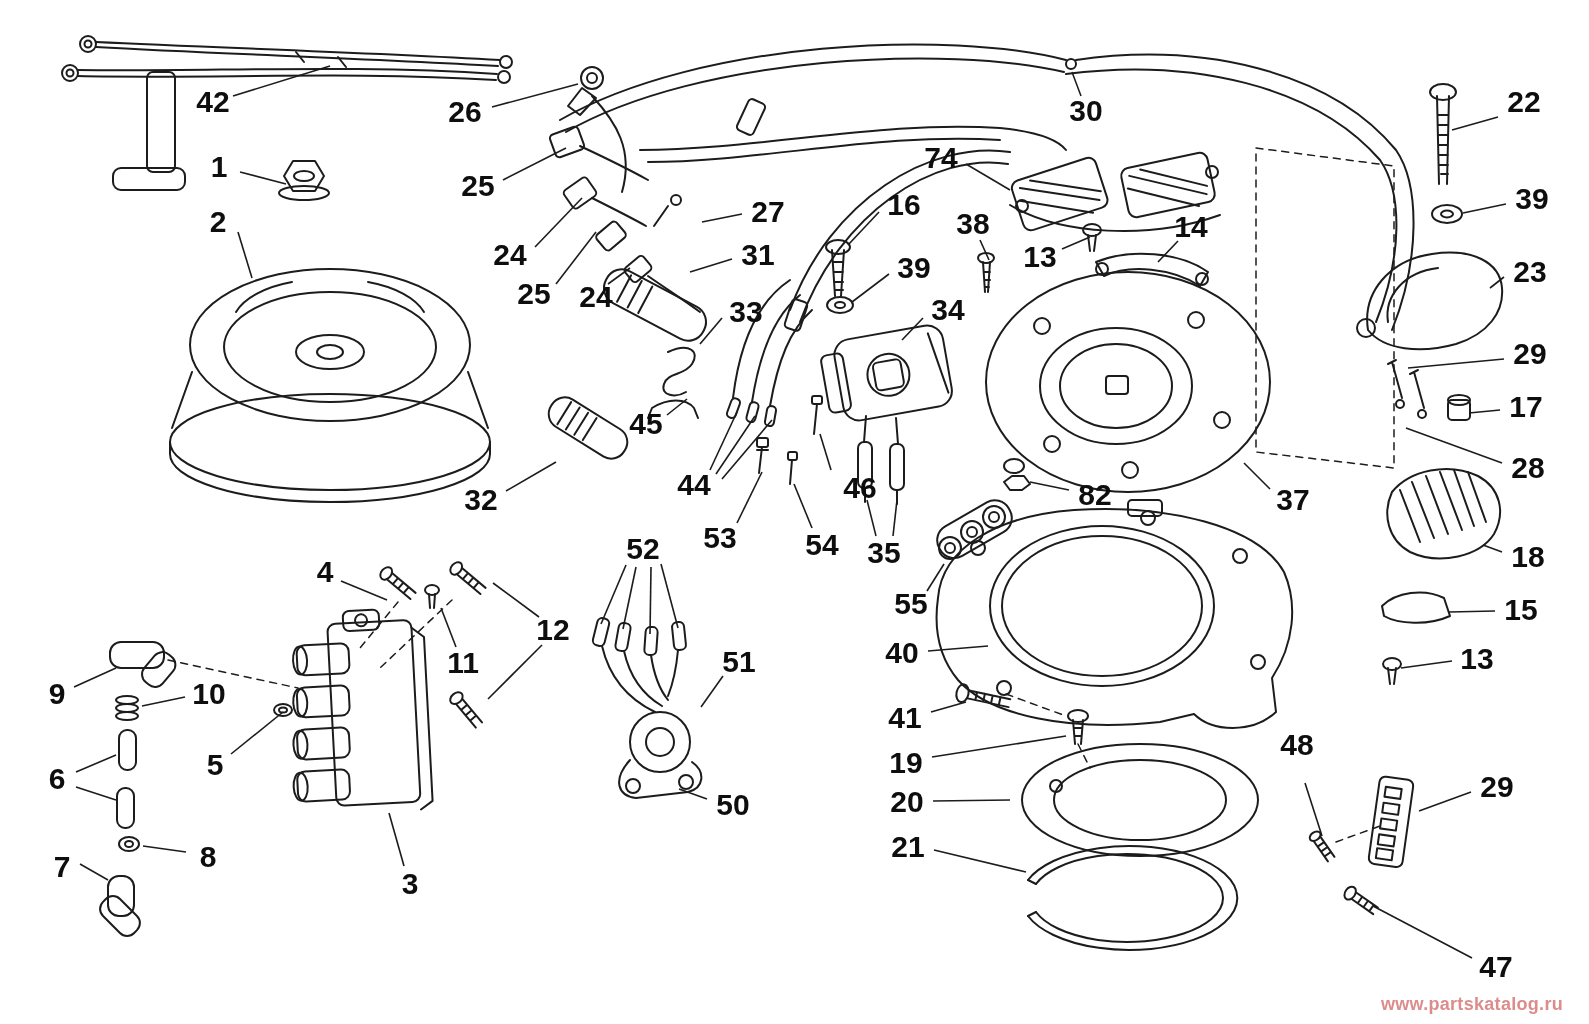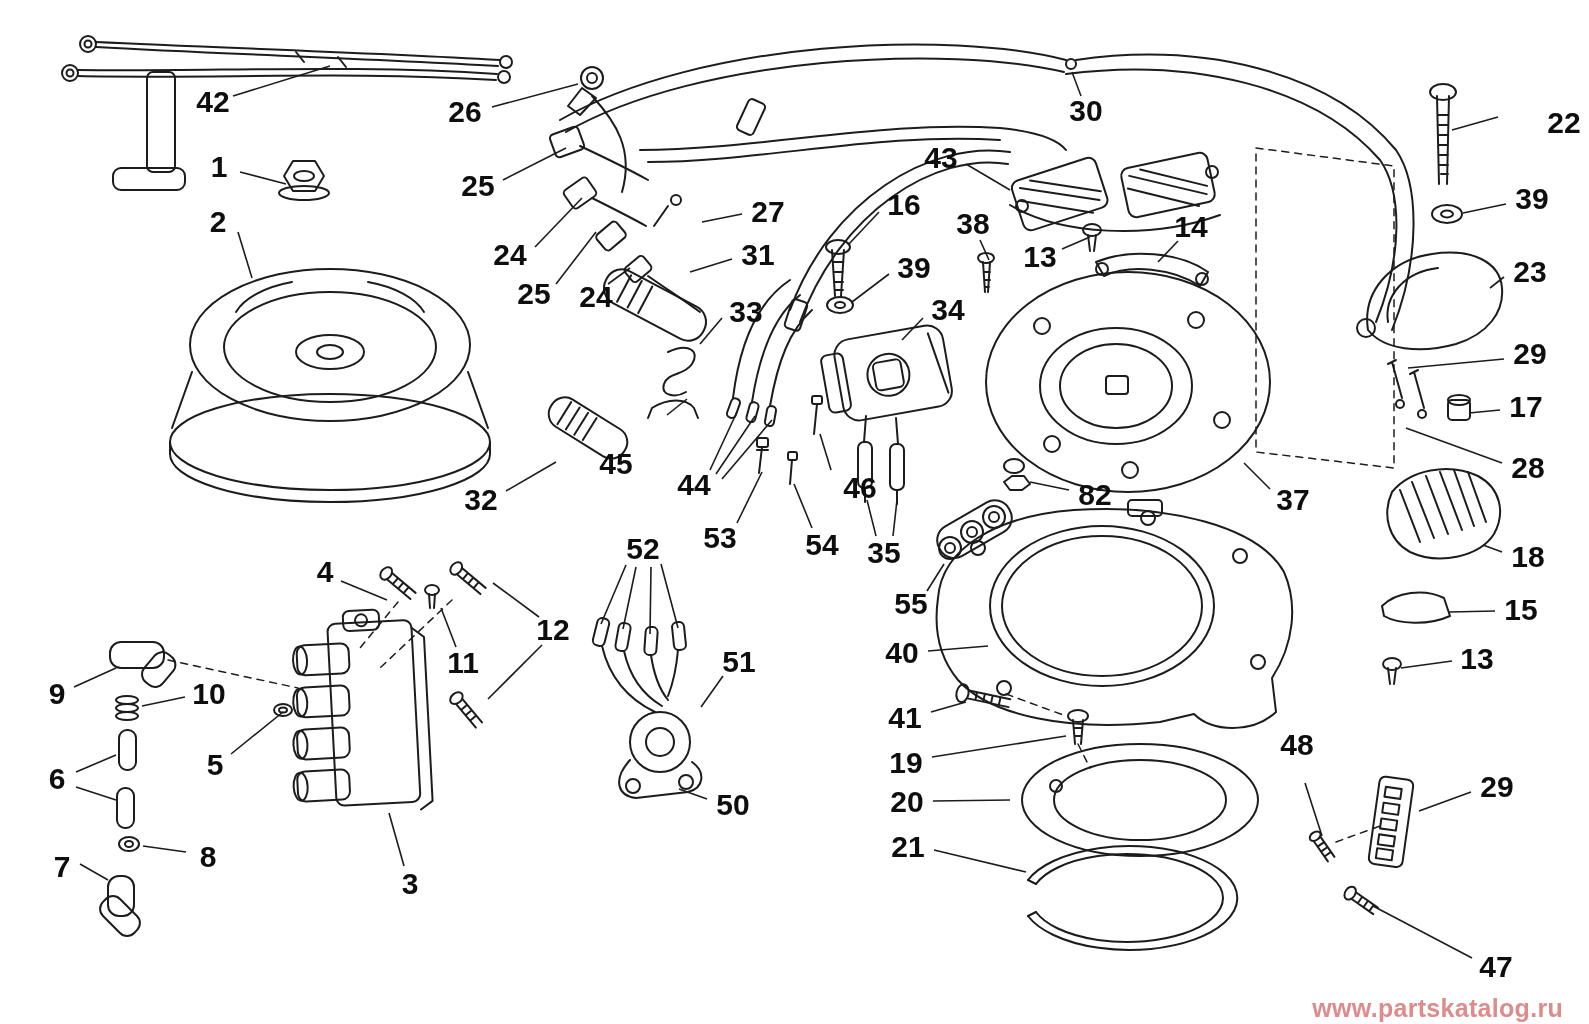--- a/index.html
+++ b/index.html
@@ -5,21 +5,21 @@
   :root{ --ink:#1c1c1c; --bg:#ffffff; --wm:#dd8c8c; }
   html,body{margin:0;padding:0}
   .stage{position:relative;width:1589px;height:1024px;background:var(--bg);
          font-family:"Liberation Sans",sans-serif;overflow:hidden}
   svg.layer{position:absolute;left:0;top:0}
   .art *{fill:none;stroke:var(--ink);stroke-width:2;stroke-linecap:round;stroke-linejoin:round}
   .art .dash *{stroke-dasharray:7 6;stroke-width:1.5}
   #leaders line{stroke:var(--ink);stroke-width:1.6}
   .callout{position:absolute;transform:translate(-50%,-50%);font-weight:bold;
            font-size:30px;line-height:1;color:#0e0e0e;white-space:nowrap}
-  .watermark{position:absolute;right:26px;top:994px;font-size:25px;font-weight:bold;
+  .watermark{position:absolute;right:26px;top:994px;font-size:18px;font-weight:bold;
              color:var(--wm);letter-spacing:.3px}
 </style>
 </head>
 <body>
 
 <div class="stage">
 
   <svg class="layer art" width="1589" height="1024" viewBox="0 0 1589 1024">
 
     <g>
@@ -483,35 +483,35 @@
       <div class="callout" style="left: 478px; top: 186px;">25</div>
       <div class="callout" style="left: 510px; top: 255px;">24</div>
       <div class="callout" style="left: 534px; top: 294px;">25</div>
       <div class="callout" style="left: 596px; top: 297px;">24</div>
       <div class="callout" style="left: 768px; top: 212px;">27</div>
       <div class="callout" style="left: 758px; top: 255px;">31</div>
       <div class="callout" style="left: 746px; top: 312px; text-align: center;">33</div>
       <div class="callout" style="left: 904px; top: 205px;">16</div>
       <div class="callout" style="left: 914px; top: 268px;">39</div>
       <div class="callout" style="left: 948px; top: 310px;">34</div>
-      <div class="callout" style="left: 941px; top: 158px;">43</div>
+      <div class="callout" style="left: 941px; top: 158px;">74</div>
       <div class="callout" style="left: 973px; top: 224px;">38</div>
       <div class="callout" style="left: 1040px; top: 257px;">13</div>
       <div class="callout" style="left: 1191px; top: 227px;">14</div>
       <div class="callout" style="left: 1086px; top: 111px;">30</div>
-      <div class="callout" style="left: 1524px; top: 123px; margin-left: 40px;">22</div>
+      <div class="callout" style="left: 1524px; top: 102px;">22</div>
       <div class="callout" style="left: 1532px; top: 199px;">39</div>
       <div class="callout" style="left: 1530px; top: 272px;">23</div>
       <div class="callout" style="left: 1530px; top: 354px;">29</div>
       <div class="callout" style="left: 1526px; top: 407px;">17</div>
       <div class="callout" style="left: 1528px; top: 468px;">28</div>
       <div class="callout" style="left: 1528px; top: 557px;">18</div>
       <div class="callout" style="left: 1521px; top: 610px;">15</div>
       <div class="callout" style="left: 1477px; top: 659px;">13</div>
-      <div class="callout" style="left: 616px; top: 424px; margin-top: 40px;">45</div>
+      <div class="callout" style="left: 646px; top: 424px;">45</div>
       <div class="callout" style="left: 481px; top: 500px;">32</div>
       <div class="callout" style="left: 694px; top: 485px;">44</div>
       <div class="callout" style="left: 833px; top: 488px; margin-left: 27px;">46</div>
       <div class="callout" style="left: 720px; top: 538px;">53</div>
       <div class="callout" style="left: 822px; top: 545px;">54</div>
       <div class="callout" style="left: 884px; top: 553px;">35</div>
       <div class="callout" style="left: 1095px; top: 495px;">82</div>
       <div class="callout" style="left: 1293px; top: 500px;">37</div>
       <div class="callout" style="left: 643px; top: 549px;">52</div>
       <div class="callout" style="left: 739px; top: 662px;">51</div>

